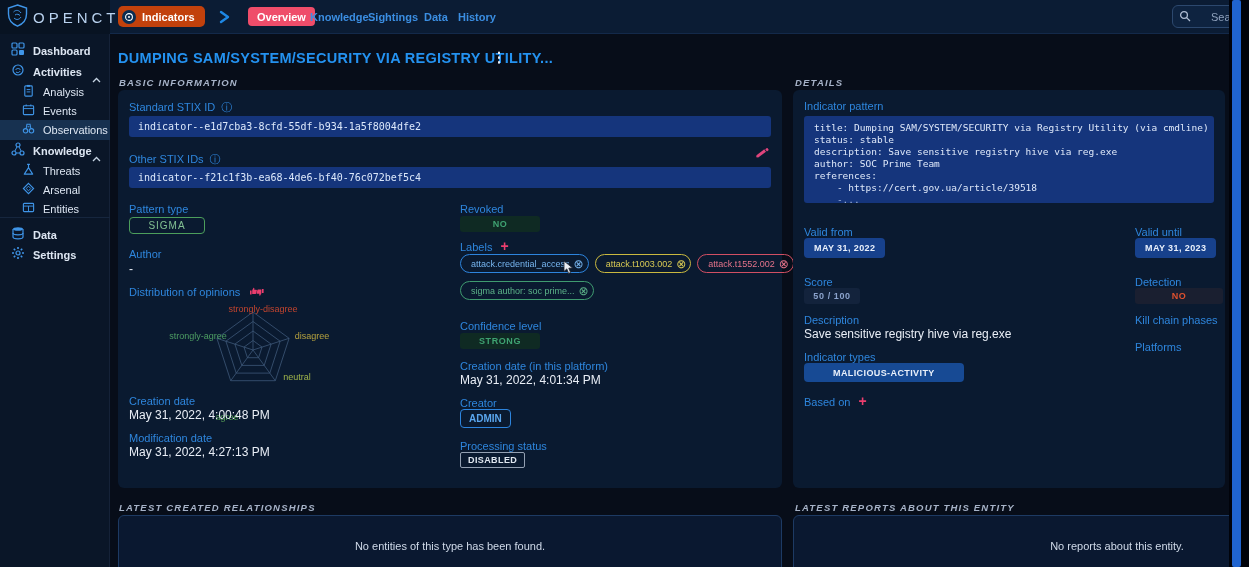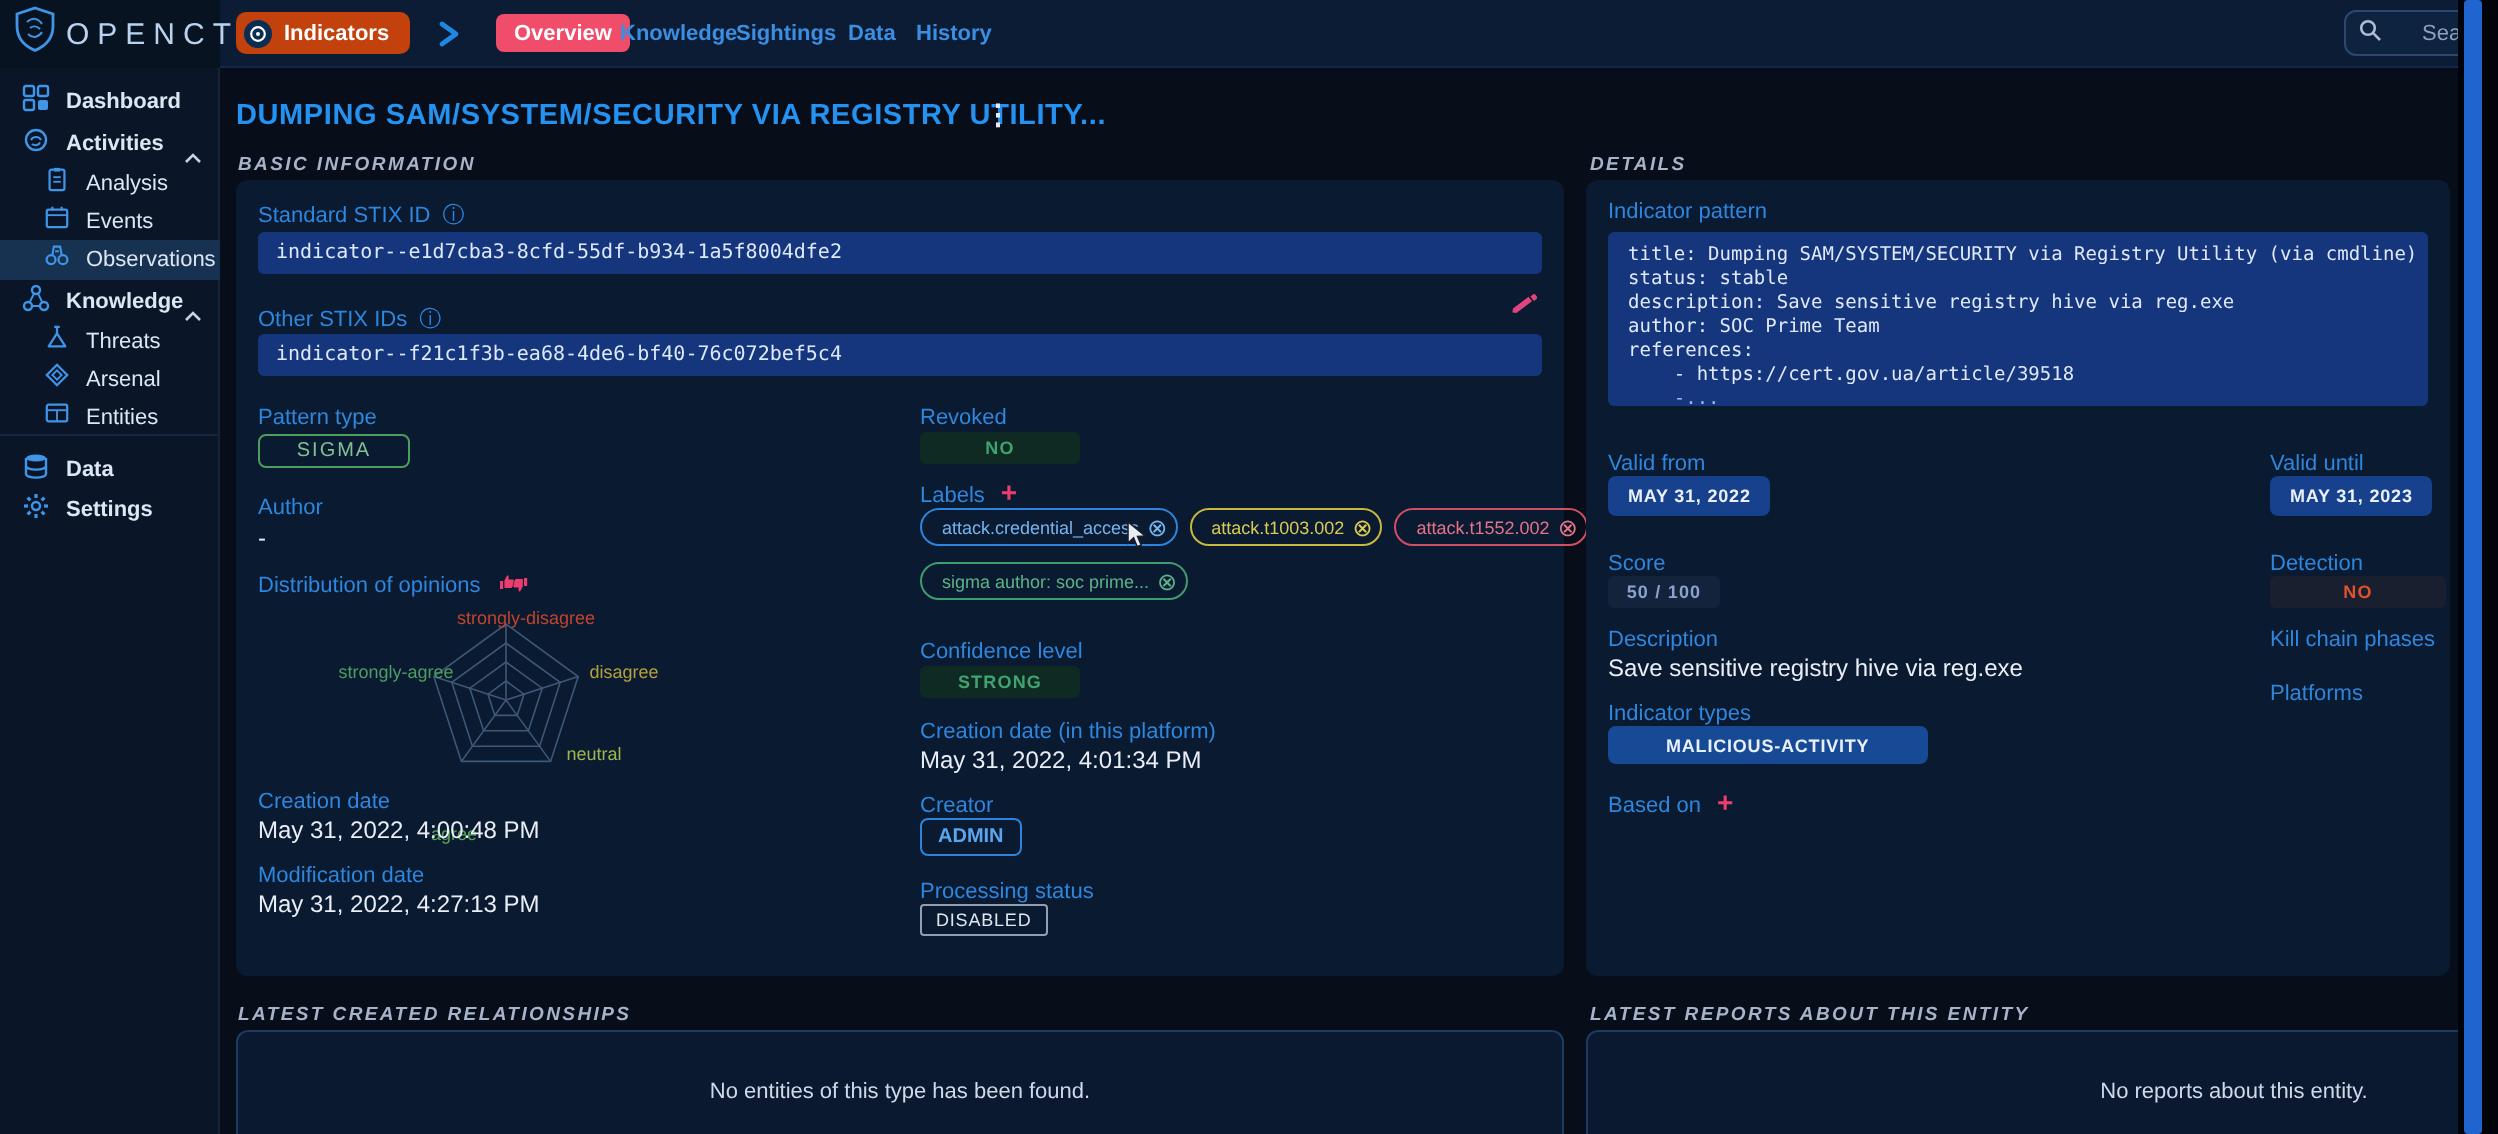--- a/index.html
+++ b/index.html
@@ -69,21 +69,21 @@
   .chip-dark.green { background:#0f2a23; color:#3fa372; }
   .chip-dark.red { background:#1a1f30; color:#e0512e; }
   .chip-dark.score { background:#13233c; color:#8ba3cc; }
   .chip-date { position:absolute; height:20px; background:#17418c; border-radius:4px;
     color:#e9f0fb; font-size:9px; font-weight:700; letter-spacing:0.4px;
     display:flex; align-items:center; justify-content:center; padding:0 10px; }
   .chip-outline-blue { position:absolute; height:19px; border:1px solid #2d84dd;
     border-radius:4px; color:#5aa6ee; font-size:10px; font-weight:700;
     display:flex; align-items:center; justify-content:center; padding:0 8px; cursor:pointer; }
   .chip-outline-grey { position:absolute; height:16px; border:1px solid #93a0b2;
-    border-radius:2px; color:#dfe6ef; font-size:9px; font-weight:400; letter-spacing:0.4px;
+    border-radius:2px; color:#dfe6ef; font-size:9px; font-weight:700; letter-spacing:0.4px;
     display:flex; align-items:center; justify-content:center; padding:0 7px; }
   .chip-filled-blue { position:absolute; height:19px; background:#174a94; border-radius:4px;
     color:#e9f0fb; font-size:9px; font-weight:700; letter-spacing:0.4px;
     display:flex; align-items:center; justify-content:center; padding:0 29px; }
 
   .pill-row { position:absolute; display:flex; gap:6px; }
   .pill { height:19px; border:1px solid; border-radius:10px; display:inline-flex;
     align-items:center; gap:4px; padding:0 4px 0 10px; font-size:9px; white-space:nowrap;
     cursor:pointer; }
   .pill .del { font-size:12px; line-height:12px; cursor:pointer; }

